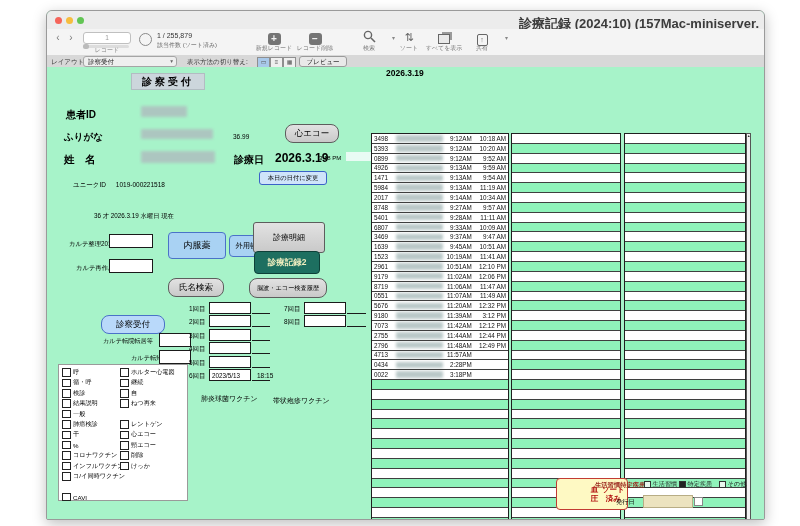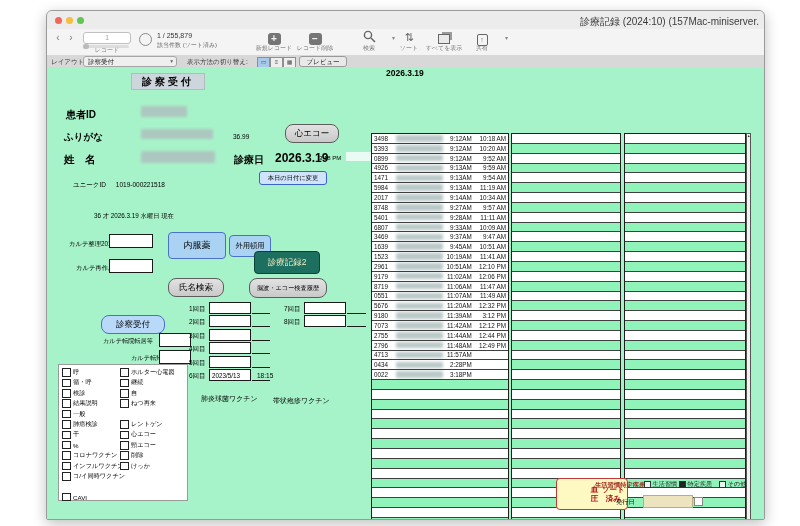--- a/index.html
+++ b/index.html
@@ -2,21 +2,21 @@
 <html><head>
 <meta charset="utf-8">
 <style>
   html,body{margin:0;padding:0;background:#ffffff;width:800px;height:526px;overflow:hidden;
     font-family:"Liberation Sans","DejaVu Sans",sans-serif;-webkit-font-smoothing:antialiased;}
   .window{position:absolute;left:46px;top:10px;width:717px;height:508px;background:#a7f3c9;
     border:1px solid #9a9a9a;border-radius:6px 6px 2px 2px;box-shadow:0 4px 14px rgba(0,0,0,.25);overflow:hidden;}
   
   .titlebar{position:absolute;left:0;top:0;width:100%;height:18px;background:#ececec;border-bottom:1px solid #d2d2d2;}
   .light{position:absolute;top:6px;width:7px;height:7px;border-radius:50%;}
-  .wtitle{position:absolute;right:5px;top:4px;font-size:10px;color:#3c3c3c;font-weight:normal;}
+  .wtitle{position:absolute;right:5px;top:4px;font-size:13px;color:#3c3c3c;font-weight:bold;}
   .toolbar{position:absolute;left:0;top:18px;width:100%;height:26px;background:#f4f4f4;border-bottom:1px solid #c8c8c8;}
   .navarrow{position:absolute;top:3px;font-size:10px;color:#7a7a7a;width:10px;text-align:center;}
   .recfield{position:absolute;left:36px;top:3px;width:46px;height:10px;background:#fff;border:1px solid #c0c0c0;border-radius:3px;
     font-size:6.5px;color:#999;text-align:center;line-height:10px;}
   .recslider{position:absolute;left:36px;top:16px;width:46px;height:3px;background:#ddd;border-radius:2px;}
   .recthumb{position:absolute;left:0;top:-1px;width:6px;height:5px;background:#bbb;border-radius:2px;}
   .piecircle{position:absolute;left:92px;top:4px;width:11px;height:11px;border:1.6px solid #8a8a8a;border-radius:50%;}
   .cnt{position:absolute;left:110px;top:3px;font-size:7px;color:#333;}
   .cntsub{position:absolute;left:110px;top:11.5px;font-size:6px;color:#666;}
   .groupcap{position:absolute;left:30px;top:17px;width:60px;text-align:center;font-size:6px;color:#888;}
@@ -168,24 +168,25 @@
       <span style="margin-left:8px;">1019-000221518</span>
     </div>
 
 
     <div class="abs lbl" style="left:47px;top:145px;font-size:6.3px;">36 才  2026.3.19 水曜日 現在</div>
 
     <div class="abs lbl" style="left:22px;top:173px;font-size:6.3px;">カルテ整理2015</div>
     <div class="abs field" style="left:62px;top:167px;width:42px;height:12px;"></div>
     <div class="abs bluebtn" style="left:121px;top:165px;width:56px;height:25px;font-size:9px;">内服薬</div>
     <div class="abs bluebtn" style="left:182px;top:168px;width:40px;height:20px;font-size:7.3px;">外用頓用</div>
+    <div class="abs graybtn" style="left:206px;top:155px;width:70px;height:29px;font-size:8px;border-radius:3px;">診療明細</div>
 
     <div class="abs lbl" style="left:29px;top:197px;font-size:6.3px;">カルテ再作成</div>
     <div class="abs field" style="left:62px;top:192px;width:42px;height:12px;"></div>
-    <div class="abs" style="left:207px;top:184px;width:64px;height:21px;background:#1d6f60;border:1px solid #0d4038;border-radius:4px;color:#f2efc0;font-size:8.5px;font-weight:normal;display:flex;align-items:center;justify-content:center;">診療記録2</div>
+    <div class="abs" style="left:207px;top:184px;width:64px;height:21px;background:#1d6f60;border:1px solid #0d4038;border-radius:4px;color:#f2efc0;font-size:8.5px;font-weight:bold;display:flex;align-items:center;justify-content:center;">診療記録2</div>
 
     <div class="abs graybtn" style="left:121px;top:211px;width:54px;height:17px;font-size:8.5px;">氏名検索</div>
     <div class="abs graybtn" style="left:202px;top:211px;width:76px;height:18px;font-size:6.2px;border-radius:8px;">脳波・エコー検査履歴</div>
 
     <div class="abs bluebtn" style="left:54px;top:248px;width:62px;height:17px;font-size:8.5px;border-radius:8px;background:#b9d9fa;">診察受付</div>
 
     <div class="abs lbl" style="left:56px;top:270px;font-size:6.2px;">カルテ転院転居等</div>
     <div class="abs field" style="left:112px;top:266px;width:30px;height:12px;"></div>
     <div class="abs lbl" style="left:84px;top:287px;font-size:6.2px;">カルテ転帰</div>
     <div class="abs field" style="left:112px;top:283px;width:30px;height:12px;"></div>

